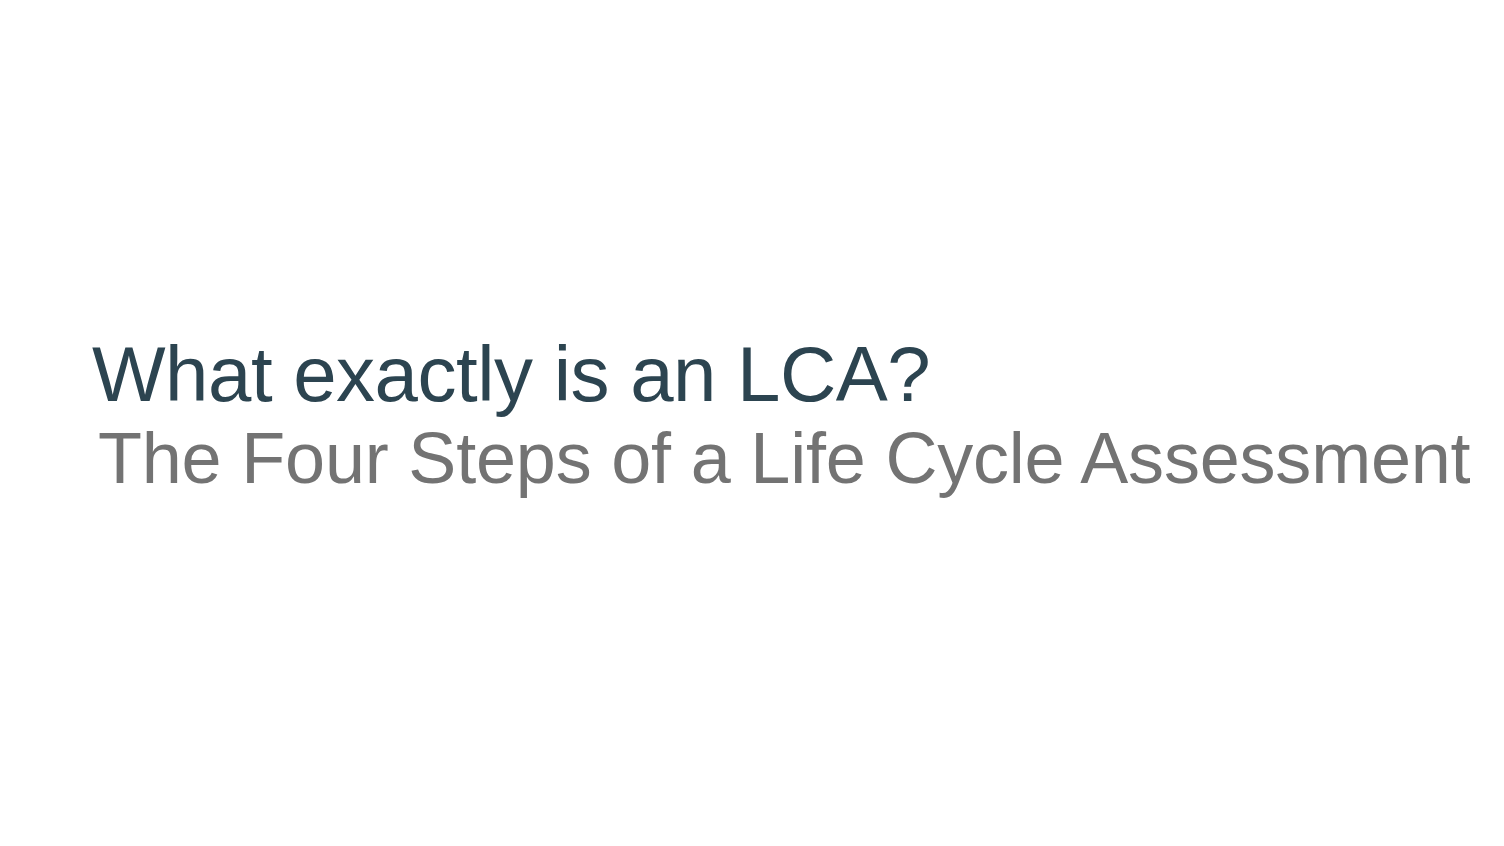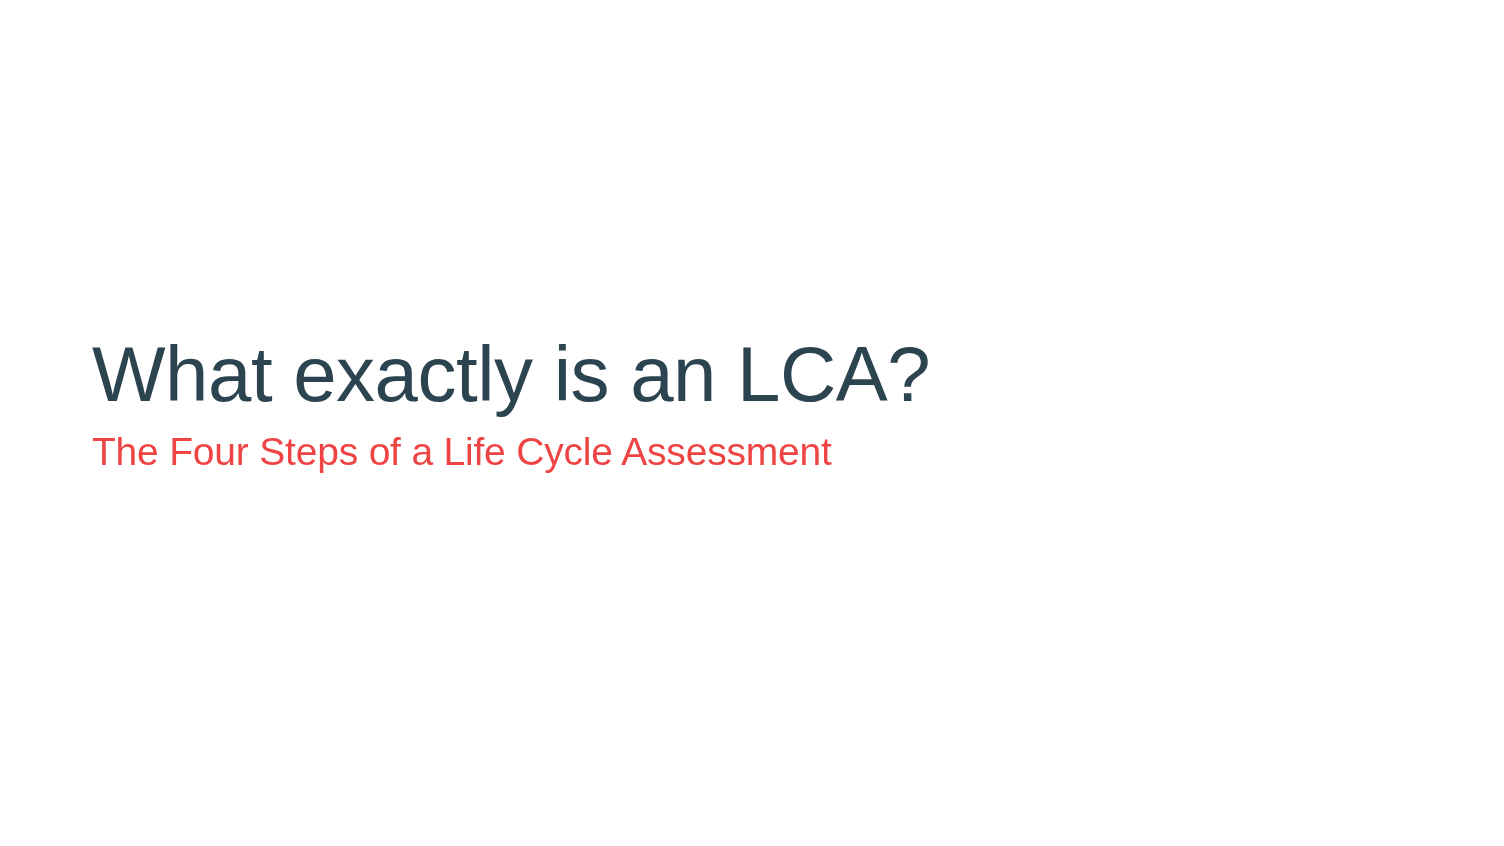--- a/index.html
+++ b/index.html
@@ -36,27 +36,27 @@
     line-height: 84px;
     letter-spacing: -0.5px;
     color: #2C4450;
     white-space: nowrap;
     margin: 0;
     padding: 0;
   }
 
   .slide-subtitle {
     font-family: "Liberation Sans", sans-serif;
-    font-size: 39px;
+    font-size: 72px;
     font-weight: 300;
     line-height: 72px;
     letter-spacing: -0.2px;
-    color: #ef4444;
+    color: #737373;
     white-space: nowrap;
-    margin: 0;
+    margin: 6px;
     padding: 0;
   }
 
   
   .logo {
     position: absolute;
     left: 1255px;
     top: 706px;
     width: 200px;
     height: 108px;

